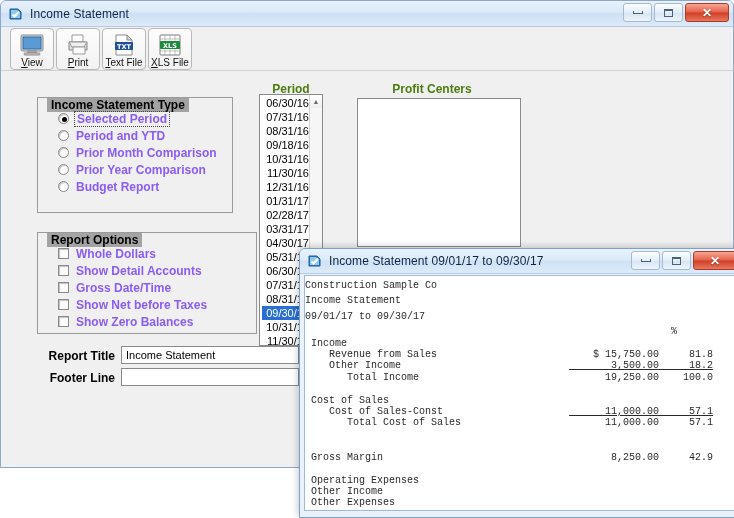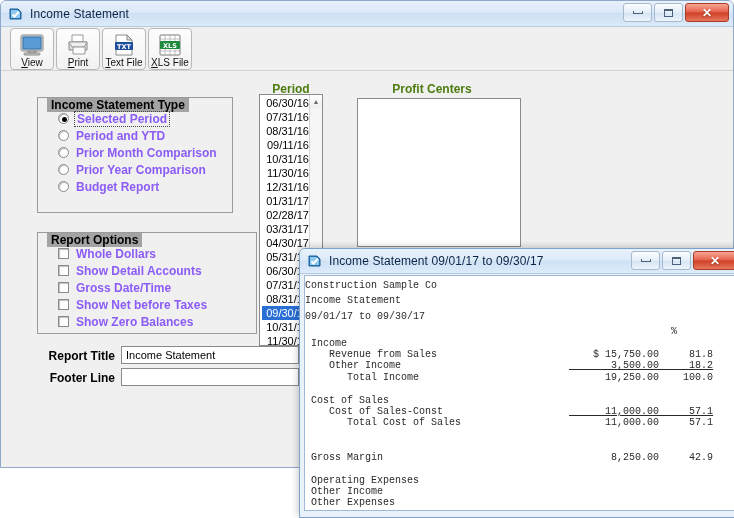--- a/index.html
+++ b/index.html
@@ -370,21 +370,21 @@
       </label>
     </div>
   </div>
 
   <div class="list-title" style="left:258px; top:81px; width:64px;">Period</div>
   <div class="listbox" style="left:258px; top:93px; width:64px; height:252px;text-align:right;">
     <div class="lb-items" id="period-items">
         <div class="lb-item">06/30/16</div>
         <div class="lb-item">07/31/16</div>
         <div class="lb-item">08/31/16</div>
-        <div class="lb-item">09/11/16</div>
+        <div class="lb-item">09/18/16</div>
         <div class="lb-item">10/31/16</div>
         <div class="lb-item">11/30/16</div>
         <div class="lb-item">12/31/16</div>
         <div class="lb-item">01/31/17</div>
         <div class="lb-item">02/28/17</div>
         <div class="lb-item">03/31/17</div>
         <div class="lb-item">04/30/17</div>
         <div class="lb-item">05/31/17</div>
         <div class="lb-item">06/30/17</div>
         <div class="lb-item">07/31/17</div>

